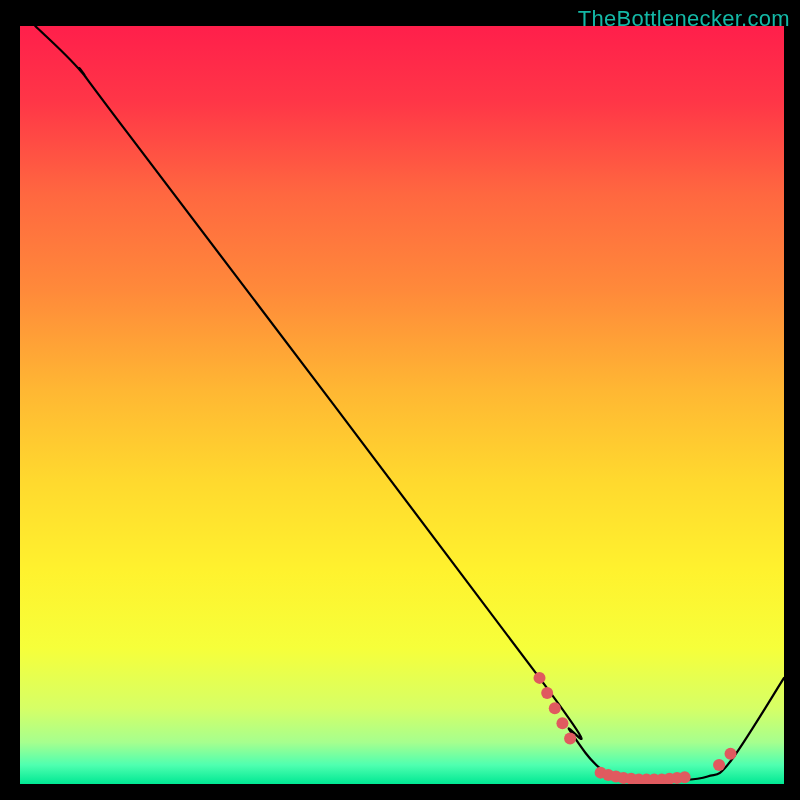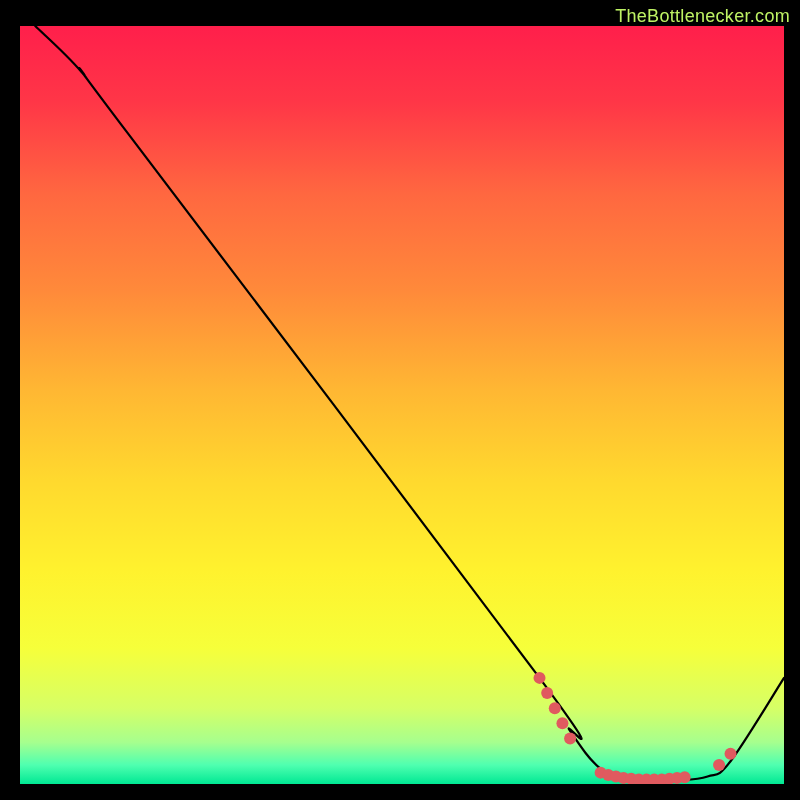--- a/index.html
+++ b/index.html
@@ -14,22 +14,22 @@
   .container {
     position: relative;
     width: 800px;
     height: 800px;
     background: #000;
   }
   .watermark {
     position: absolute;
     top: 6px;
     right: 10px;
-    color: #bef264;
-    font-size: 18px;
+    color: #14b8a6;
+    font-size: 22px;
     font-weight: 500;
     letter-spacing: 0.3px;
     z-index: 40;
   }
   .plot {
     position: absolute;
     left: 20px;
     top: 26px;
     width: 764px;
     height: 758px;

